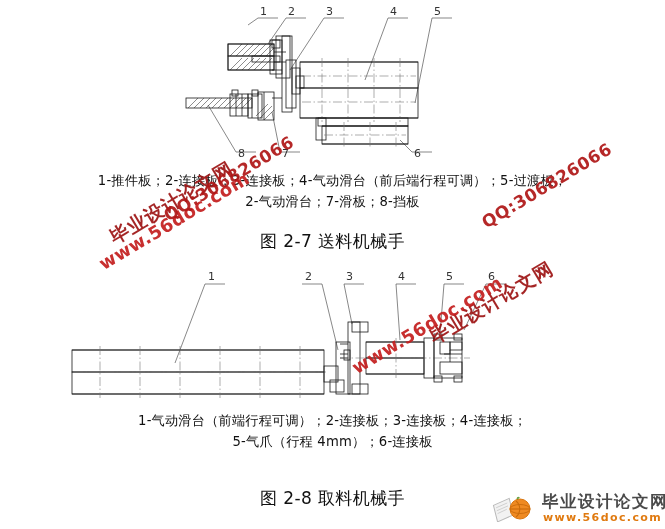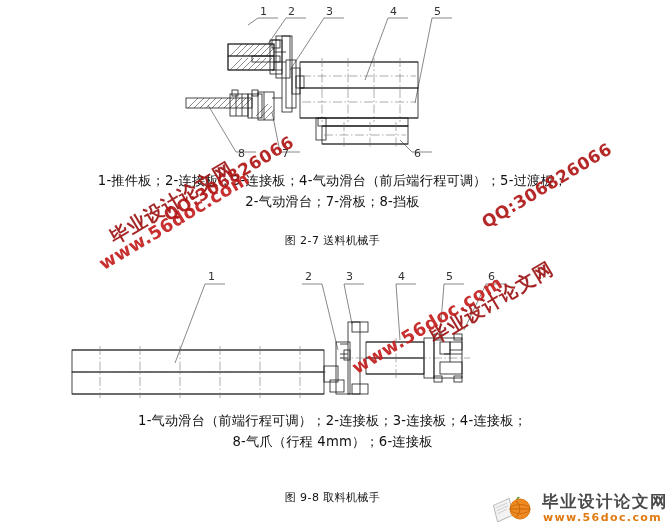--- a/index.html
+++ b/index.html
@@ -25,21 +25,21 @@
     font-family:"DejaVu Sans","Liberation Sans",sans-serif;
     font-size:13.2px;
     line-height:21px;
     color:#111;
     letter-spacing:.2px;
     white-space:nowrap;
     text-align:center;
   }
   .fig-num{
     font-family:"DejaVu Sans","Liberation Sans",sans-serif;
-    font-size:11px;
+    font-size:17px;
     line-height:22px;
     color:#111;
     letter-spacing:.4px;
   }
   #cap27{left:0;top:170px;}
   #fignum27{left:0;top:230px;}
   #cap28{left:0;top:410px;}
   #fignum28{left:0;top:487px;}
 
   
@@ -247,24 +247,24 @@
         <rect x="434" y="118" width="8" height="6"></rect>
         <rect x="454" y="76" width="8" height="6"></rect>
         <rect x="454" y="118" width="8" height="6"></rect>
         <path d="M450,92 L450,104 M444,96 L462,96"></path>
       </g>
     </svg>
   </div>
 
   <div class="caption-block" id="cap28">
     <div class="cap-line">1-气动滑台（前端行程可调）；2-连接板；3-连接板；4-连接板；</div>
-    <div class="cap-line">8-气爪（行程 4mm）；6-连接板</div>
+    <div class="cap-line">5-气爪（行程 4mm）；6-连接板</div>
   </div>
   <div class="caption-block" id="fignum28">
-    <div class="fig-num">图 9-8  取料机械手</div>
+    <div class="fig-num">图 2-8  取料机械手</div>
   </div>
 
   <div class="wm cn" style="left:105px;top:228px;font-size:19px;transform:rotate(-31deg);opacity:.93;">毕业设计论文网</div>
   <div class="wm url" style="left:95px;top:256px;font-size:18px;transform:rotate(-31deg);opacity:.93;">www.56doc.com</div>
   <div class="wm qq" style="left:160px;top:208px;font-size:17px;transform:rotate(-31deg);opacity:.93;">QQ:306826066</div>
 
   <div class="wm cn" style="left:425px;top:328px;font-size:19px;transform:rotate(-31deg);opacity:.93;">毕业设计论文网</div>
   <div class="wm url" style="left:348px;top:360px;font-size:18px;transform:rotate(-31deg);opacity:.93;">www.56doc.com</div>
   <div class="wm qq" style="left:478px;top:215px;font-size:17px;transform:rotate(-31deg);opacity:.93;">QQ:306826066</div>
 

